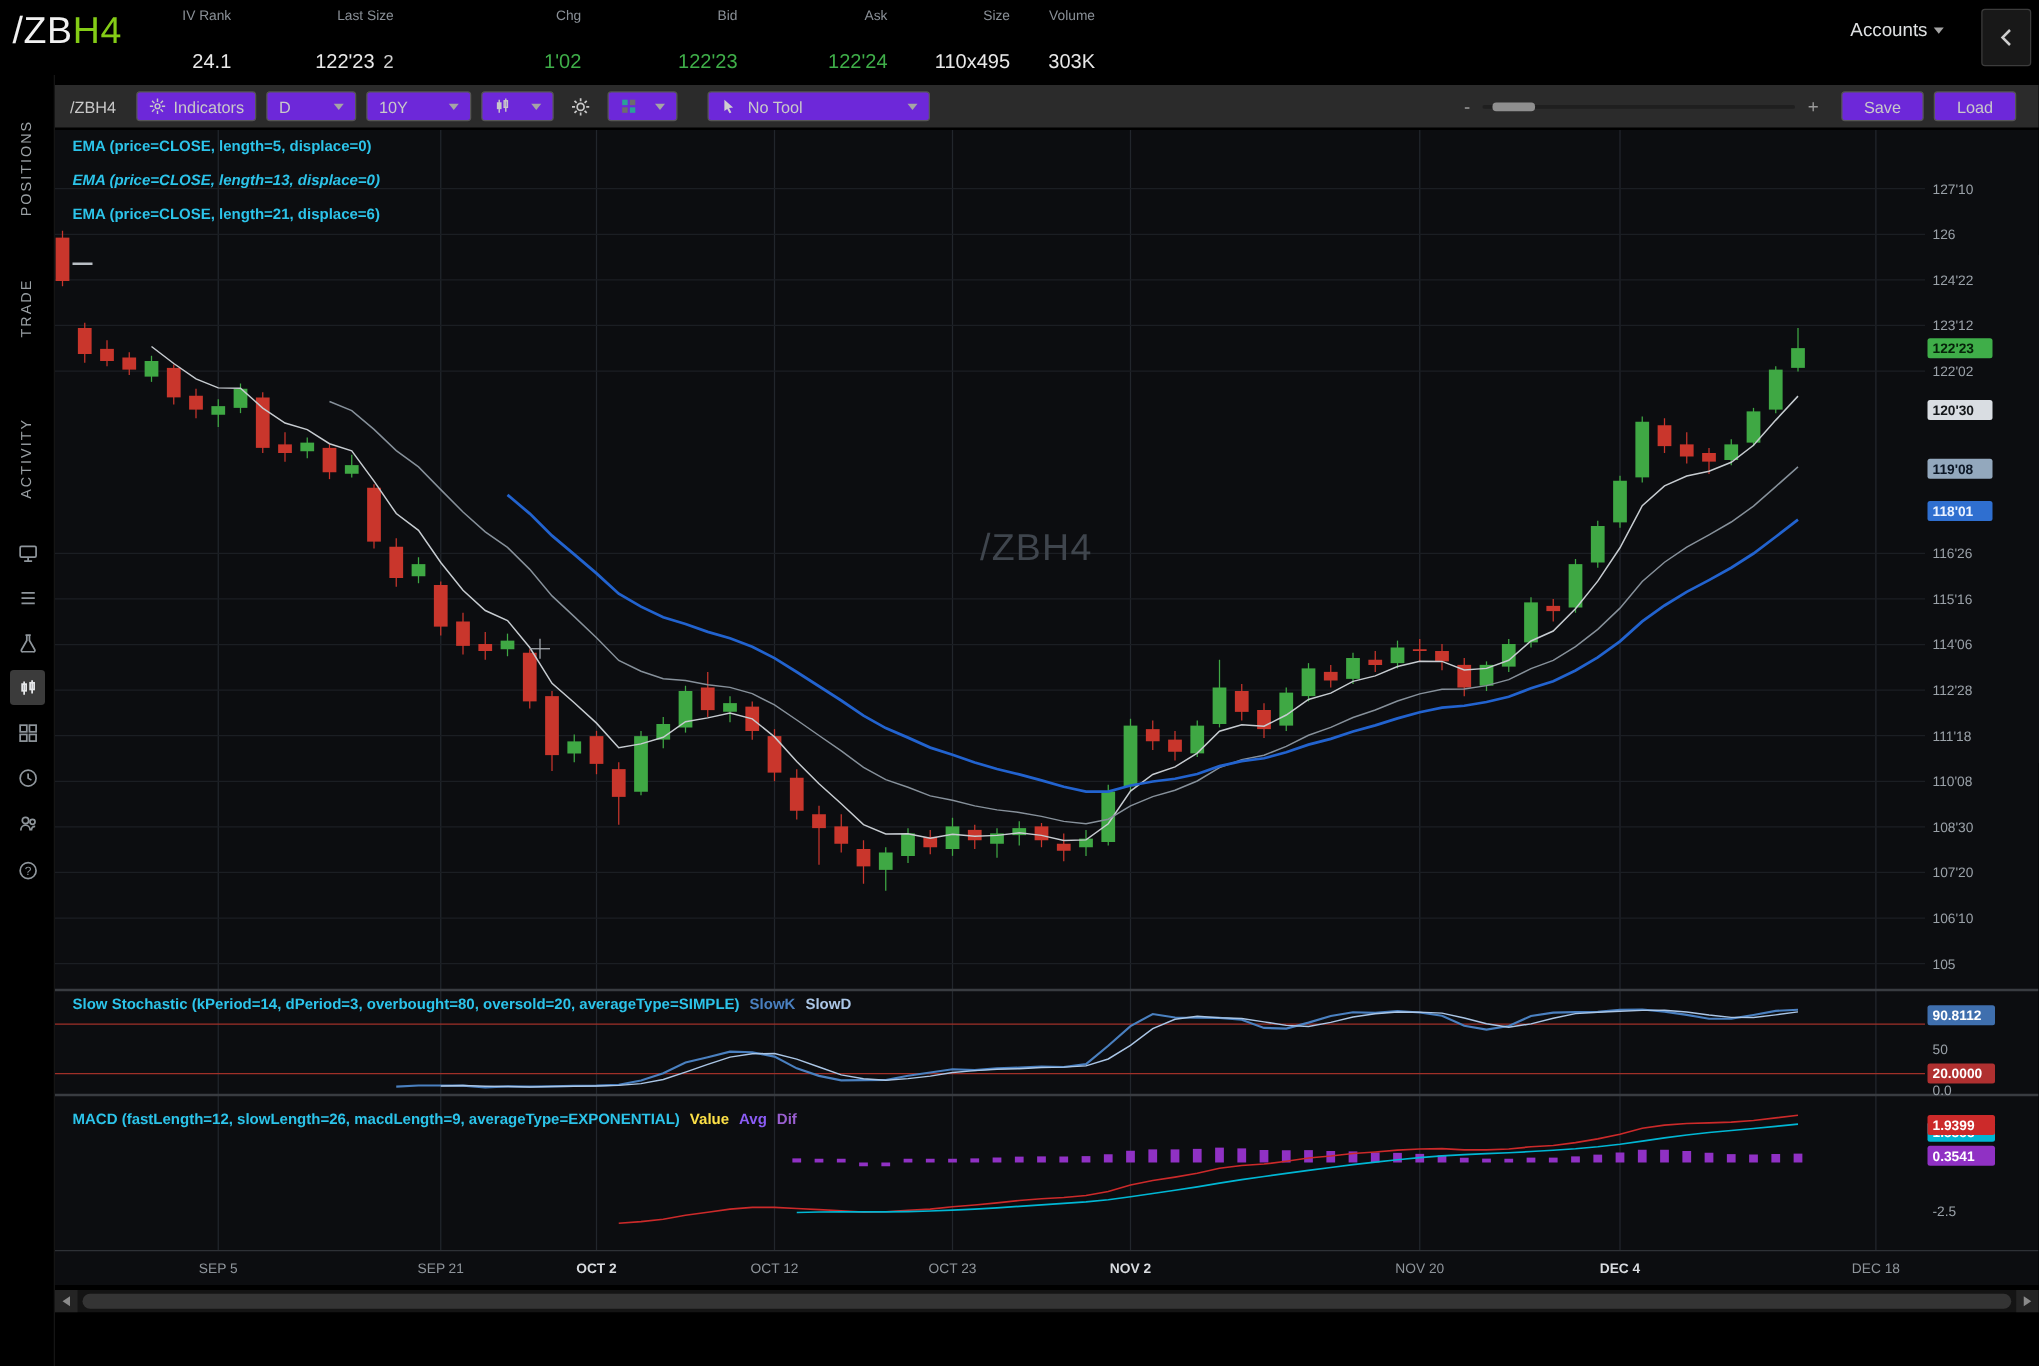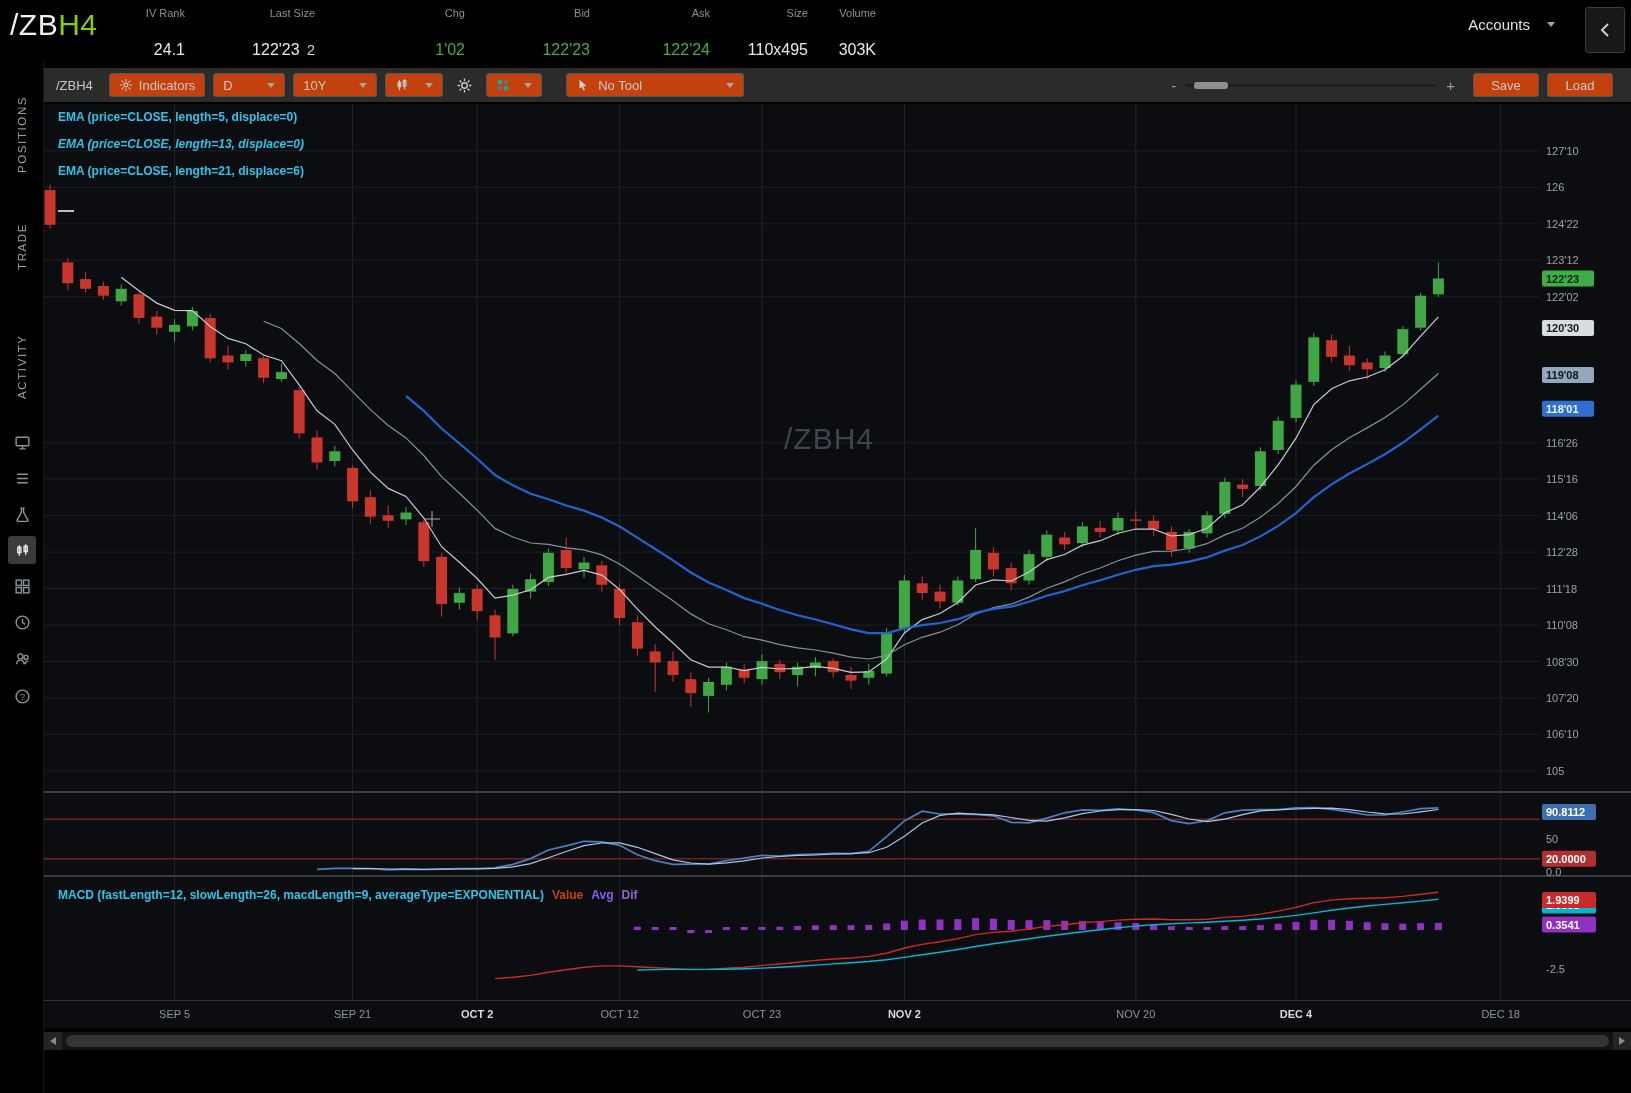--- a/index.html
+++ b/index.html
@@ -9,37 +9,37 @@
   #symbol{position:absolute;left:10px;top:8px;font-size:30px;color:#f1f1f1;letter-spacing:.5px;}
   #symbol .sfx{color:#84cc16;}
   .stat{position:absolute;top:7px;text-align:right;}
   .stat .lb{font-size:11px;color:#8a9097;margin-bottom:22px;}
   .stat .vl{font-size:16px;color:#e8e8e8;}
   .stat .vl.green{color:#3fae49;}
   .stat .v2{color:#cfcfcf;margin-left:7px;font-size:15px;}
   #s0{left:100px;width:85px;} #s1{left:205px;width:110px;} #s2{left:360px;width:105px;}
   #s3{left:485px;width:105px;} #s4{left:605px;width:105px;} #s5{left:712px;width:96px;}
   #s6{left:816px;width:60px;}
-  #accounts{position:absolute;right:76px;top:16px;color:#dfe1e3;font-size:15px;display:flex;align-items:center;gap:17px;cursor:pointer;}
+  #accounts{position:absolute;right:76px;top:16px;color:#dfe1e3;font-size:15px;display:flex;align-items:center;gap:5px;cursor:pointer;}
   .chev{width:0;height:0;border-left:4px solid transparent;border-right:4px solid transparent;border-top:5px solid #a5a5a5;display:inline-block;}
   #collapse-btn{position:absolute;right:6px;top:7px;width:38px;height:44px;background:#181818;border:1px solid #3c3c3c;border-radius:3px;display:flex;align-items:center;justify-content:center;cursor:pointer;}
   
   #left-rail{position:absolute;left:0;top:60px;width:44px;height:1033px;background:#000;border-right:1px solid #151515;box-sizing:border-box;}
   .rail-tab{position:absolute;left:0;width:44px;display:flex;align-items:center;justify-content:center;
     writing-mode:vertical-rl;transform:rotate(180deg);color:#9aa0a4;font-size:11.5px;letter-spacing:.14em;cursor:pointer;}
   .rail-icon{position:absolute;left:8px;width:28px;height:28px;display:flex;align-items:center;justify-content:center;cursor:pointer;}
   .rail-icon svg{width:17px;height:17px;fill:none;stroke:#8e959b;stroke-width:1.3;}
   .rail-icon svg text{fill:#8e959b;stroke:none;font-size:9px;}
   .rail-icon.active{background:#3b3b3b;border-radius:3px;}
   .rail-icon.active svg{stroke:#e6e8ea;}
   
   #main{position:absolute;left:44px;top:60px;width:1587px;height:1033px;background:#000;}
   #toolbar{position:absolute;left:0;top:8px;width:1587px;height:34px;background:#2b2b2b;display:flex;align-items:center;gap:8px;padding:0 12px;box-sizing:border-box;}
   #toolbar .sym{color:#c8c8c8;font-size:13px;margin-right:8px;}
-  .tbtn{height:24px;display:flex;align-items:center;gap:6px;padding:0 9px;background:#c2410c;border:1px solid #565656;border-radius:3px;color:#c9c9c9;font-size:13px;cursor:pointer;box-sizing:border-box;white-space:nowrap;}
+  .tbtn{height:24px;display:flex;align-items:center;gap:6px;padding:0 9px;background:#6d28d9;border:1px solid #565656;border-radius:3px;color:#c9c9c9;font-size:13px;cursor:pointer;box-sizing:border-box;white-space:nowrap;}
   .tbtn svg{width:14px;height:14px;fill:none;stroke:#c9c9c9;stroke-width:1.3;}
   .tbtn.noborder{border-color:transparent;background:transparent;}
   .dd{justify-content:space-between;}
   #zoom{display:flex;align-items:center;gap:10px;margin-left:auto;margin-right:10px;color:#9b9b9b;font-size:15px;}
   #zoom-track{width:250px;height:3px;background:#1f1f1f;border-radius:2px;position:relative;cursor:pointer;}
   #zoom-handle{position:absolute;left:8px;top:-2px;width:34px;height:7px;background:#8f8f8f;border-radius:3px;}
   #chart-container{position:absolute;left:0;top:44px;width:1587px;height:924px;background:#0c0d10;overflow:hidden;}
   #chart-svg{display:block;}
   #chart-svg text{font-family:"Liberation Sans",sans-serif;}
   .legend{position:absolute;left:14px;font-size:12px;font-weight:bold;color:#2cc4ea;z-index:5;cursor:pointer;white-space:nowrap;}
@@ -226,22 +226,25 @@
     <div class="tbtn" style="width:66px;justify-content:center;margin-right:6px;">
         <span>Load</span>
       </div>
   </div>
 
   <div id="chart-container">
     <div id="watermark">/ZBH4</div>
     <div class="legend" style="top:6px;">EMA (price=CLOSE, length=5, displace=0)</div>
     <div class="legend" style="top:33px;font-style:italic;">EMA (price=CLOSE, length=13, displace=0)</div>
     <div class="legend" style="top:60px;">EMA (price=CLOSE, length=21, displace=6)</div>
+    <div class="legend" id="stoch-legend" style="top:692px;">
+      <span style="margin-left:0;">Slow Stochastic (kPeriod=14, dPeriod=3, overbought=80, oversold=20, averageType=SIMPLE)</span><span style="color:#4a80c0;">SlowK</span><span style="color:#abc6e6;">SlowD</span>
+    </div>
     <div class="legend" id="macd-legend" style="top:784px;">
-      <span style="margin-left:0;">MACD (fastLength=12, slowLength=26, macdLength=9, averageType=EXPONENTIAL)</span><span style="color:#c2410c;">Value</span><span style="color:#8b5cf6;">Avg</span><span style="color:#9a5fd0;">Dif</span>
+      <span style="margin-left:0;">MACD (fastLength=12, slowLength=26, macdLength=9, averageType=EXPONENTIAL)</span><span style="color:#fde047;">Value</span><span style="color:#8b5cf6;">Avg</span><span style="color:#9a5fd0;">Dif</span>
     </div>
     <svg id="chart-svg" width="1587" height="924">
         <g>
           <line x1="130.60000000000002" y1="0" x2="130.60000000000002" y2="896" stroke="#22262c" stroke-width="1"></line>
           <line x1="308.6" y1="0" x2="308.6" y2="896" stroke="#22262c" stroke-width="1"></line>
           <line x1="433.20000000000005" y1="0" x2="433.20000000000005" y2="896" stroke="#22262c" stroke-width="1"></line>
           <line x1="575.6" y1="0" x2="575.6" y2="896" stroke="#22262c" stroke-width="1"></line>
           <line x1="718" y1="0" x2="718" y2="896" stroke="#22262c" stroke-width="1"></line>
           <line x1="860.4000000000001" y1="0" x2="860.4000000000001" y2="896" stroke="#22262c" stroke-width="1"></line>
           <line x1="1091.8" y1="0" x2="1091.8" y2="896" stroke="#22262c" stroke-width="1"></line>

